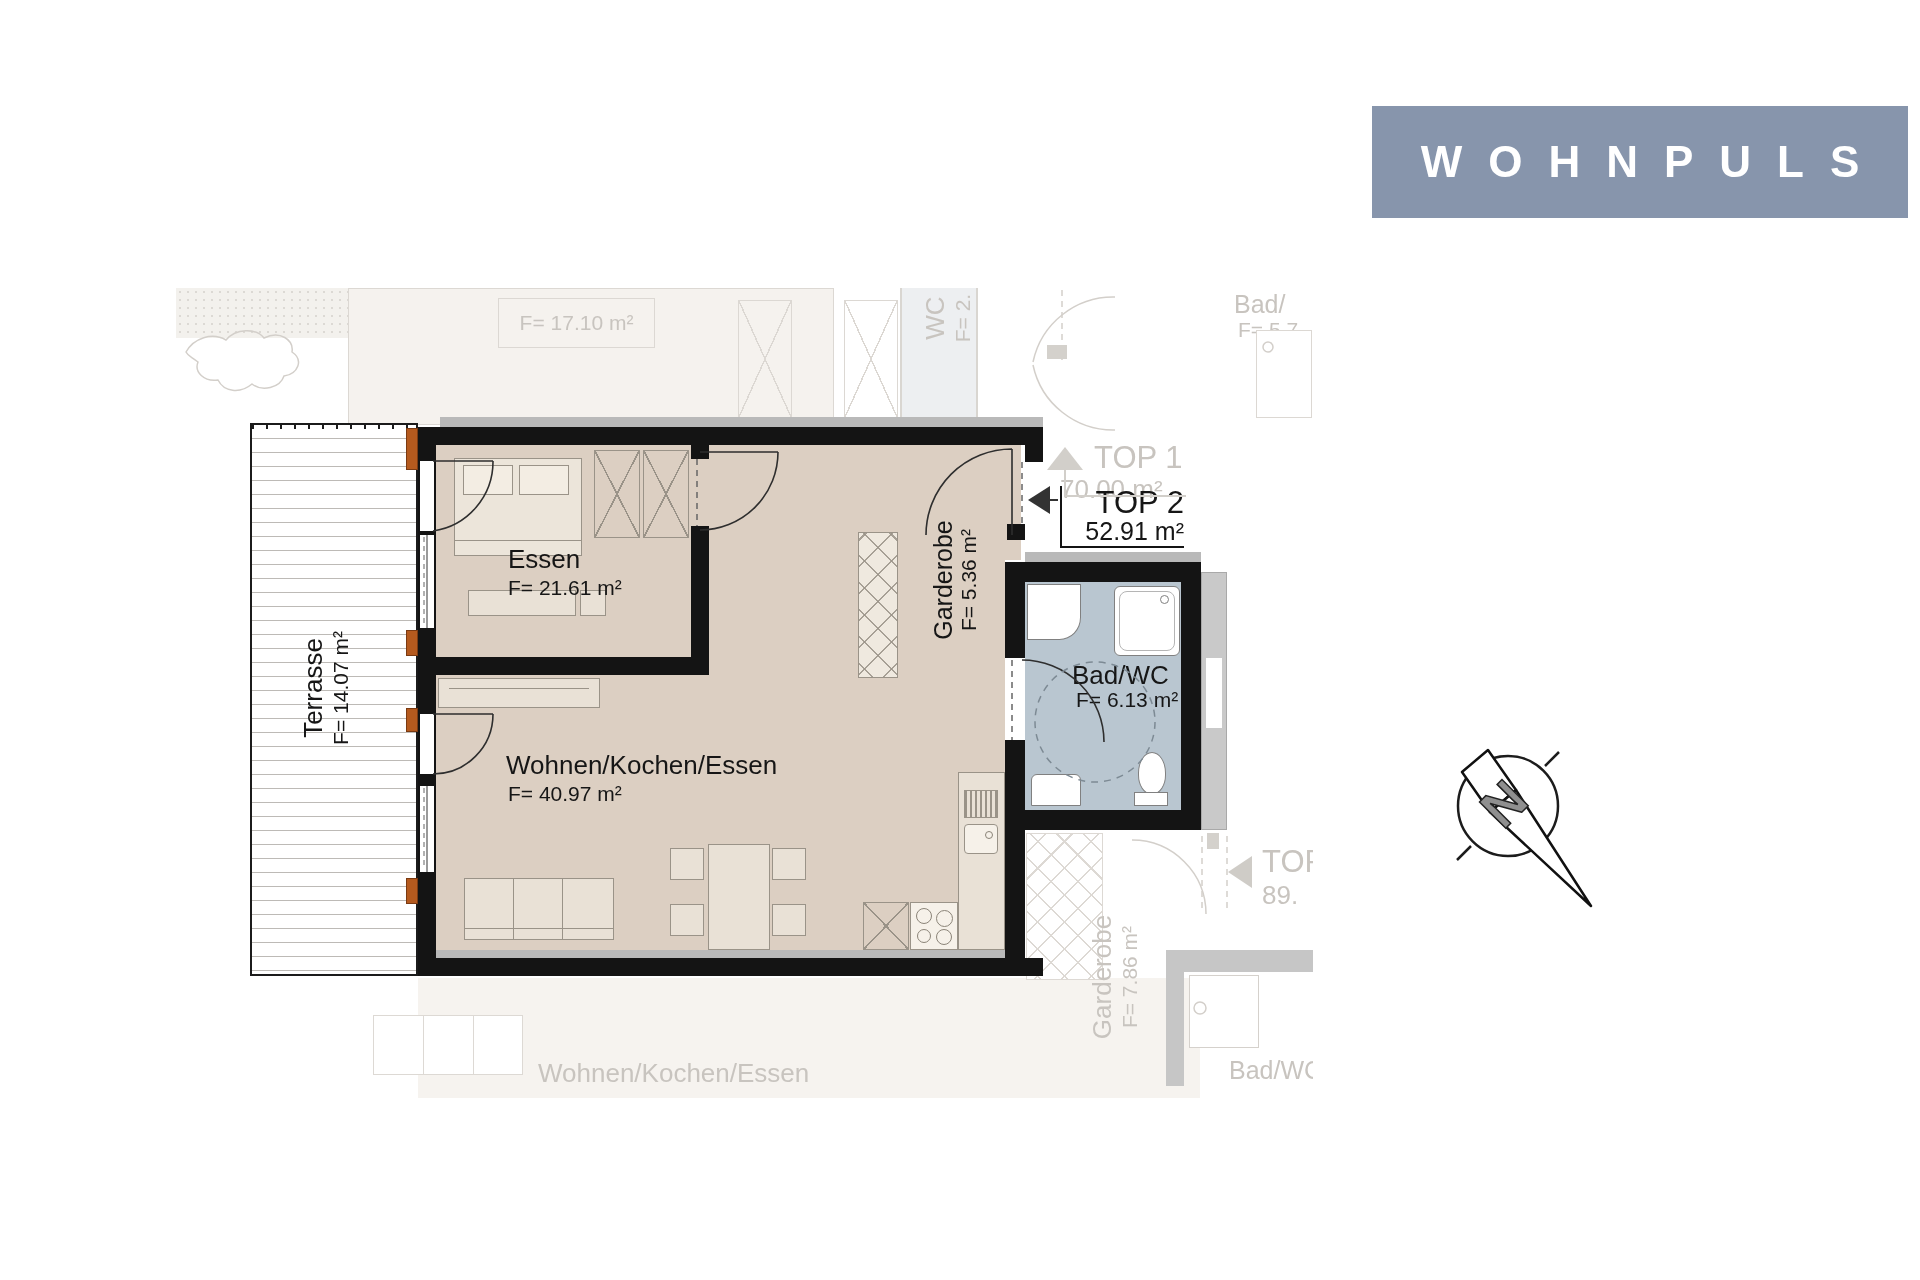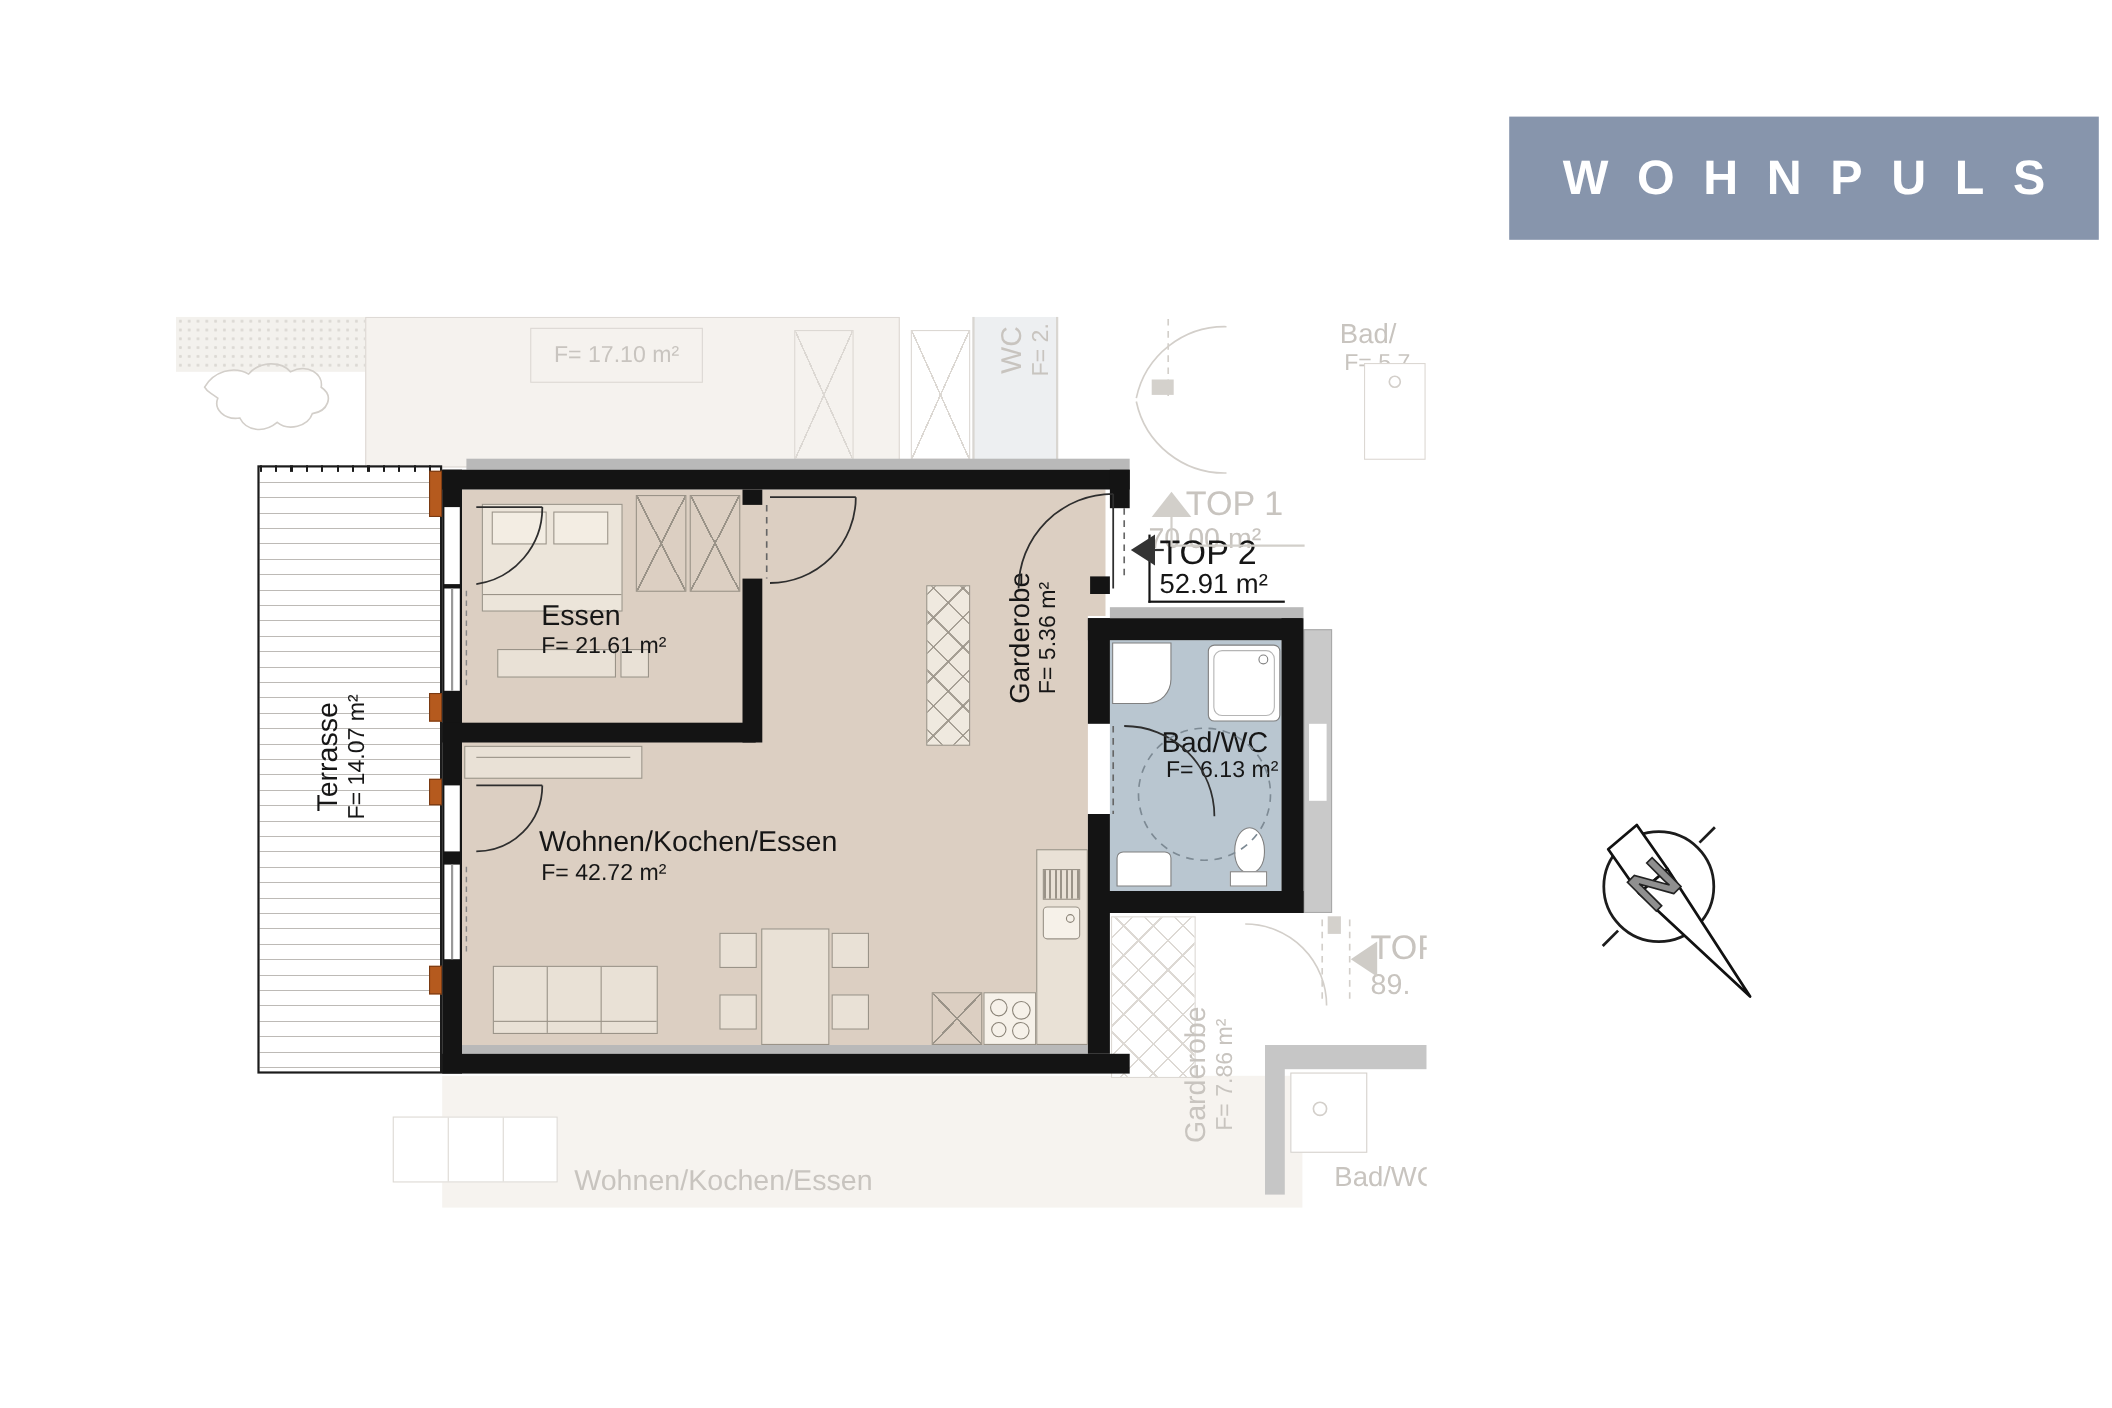--- a/index.html
+++ b/index.html
@@ -8,21 +8,21 @@
     background:#ffffff;font-family:"Liberation Sans", sans-serif;
   }
   .abs{position:absolute;}
   
   .banner{
     left:1372px;top:106px;width:536px;height:112px;background:#8795ac;
     display:flex;align-items:center;justify-content:center;
     color:#fff;font-size:44px;font-weight:bold;letter-spacing:26px;text-indent:26px;
   }
   
-  .plan{left:160px;top:288px;width:1137px;height:810px;overflow:hidden;}
+  .plan{left:176px;top:288px;width:1137px;height:810px;overflow:hidden;text-align:right;}
   
   .beige{background:#dccfc2;}
   .bath{background:#b9c6d0;}
   .wall{background:#141414;}
   .gray{background:#b9b9b9;}
   
   .ftx{color:#c8c4bf;white-space:nowrap;}
   .mtx{color:#161616;white-space:nowrap;}
   .t31{font-size:31px;} .t26{font-size:26px;} .t25{font-size:25px;} .t21{font-size:21px;}
   
@@ -160,21 +160,21 @@
   <div class="abs zig" style="left:682px;top:244px;width:40px;height:146px;background-color:#efe9df;border:1.5px solid #9a9388;box-sizing:border-box;"></div>
   <div class="abs vlabel" style="left:659px;top:260px;width:240px;height:64px;">
     <span class="mtx t25">Garderobe</span>
     <span class="mtx t21">F= 5.36 m²</span>
   </div>
 
   <div class="abs furn" style="left:262px;top:390px;width:162px;height:30px;">
     <div class="abs" style="left:10px;top:9px;width:140px;height:0;border-top:1px solid #9a9388;"></div>
   </div>
   <div class="abs mtx t26" style="left:330px;top:462px;">Wohnen/Kochen/Essen</div>
-  <div class="abs mtx t21" style="left:332px;top:494px;">F= 42.72 m²</div>
+  <div class="abs mtx t21" style="left:332px;top:494px;">F= 40.97 m²</div>
   <div class="abs furn" style="left:288px;top:590px;width:150px;height:62px;">
     <div class="abs" style="left:48px;top:0;width:1px;height:100%;background:#9a9388;"></div>
     <div class="abs" style="left:97px;top:0;width:1px;height:100%;background:#9a9388;"></div>
     <div class="abs" style="left:0;bottom:10px;width:100%;height:0;border-top:1px solid #9a9388;"></div>
   </div>
   <div class="abs furn" style="left:532px;top:556px;width:62px;height:106px;"></div>
   <div class="abs furn" style="left:494px;top:560px;width:34px;height:32px;border-width:1px;"></div>
   <div class="abs furn" style="left:596px;top:560px;width:34px;height:32px;border-width:1px;"></div>
   <div class="abs furn" style="left:494px;top:616px;width:34px;height:32px;border-width:1px;"></div>
   <div class="abs furn" style="left:596px;top:616px;width:34px;height:32px;border-width:1px;"></div>

